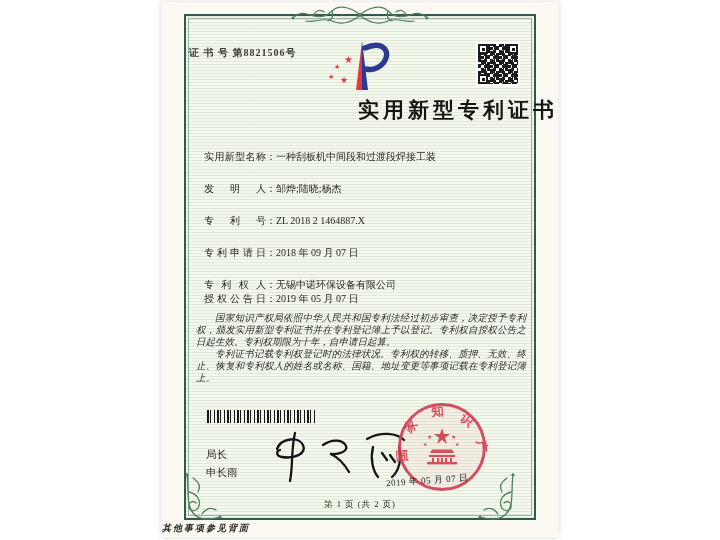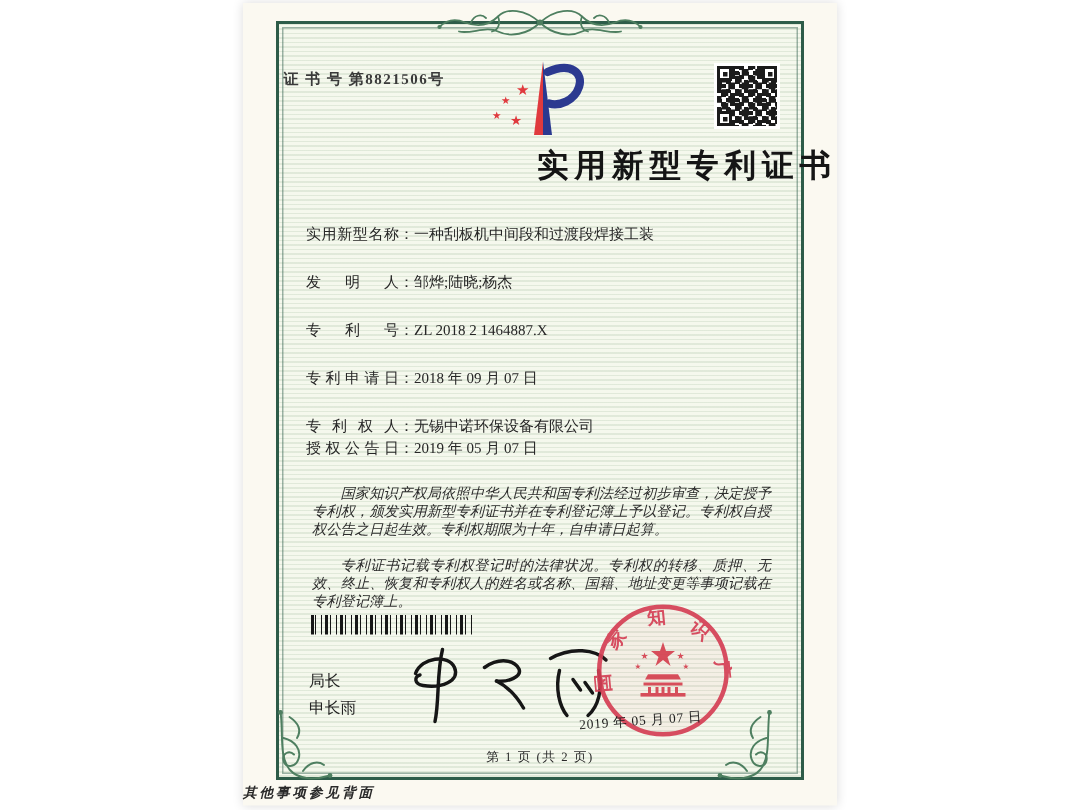--- a/index.html
+++ b/index.html
@@ -26,21 +26,21 @@
   .logo{position:absolute;left:164px;top:36px;z-index:2;}
   .title{position:absolute;left:0;top:94px;width:100%;text-align:right;font-size:21px;
          font-weight:bold;letter-spacing:4px;color:#151515;z-index:2;}
   .fields{position:absolute;left:42px;top:143px;width:312px;z-index:2;font-size:10px;color:#262626;}
   .frow{height:32px;line-height:23.5px;white-space:nowrap;}
   .flabel{display:inline-block;width:62px;text-align:justify;text-align-last:justify;vertical-align:top;}
   .grant{position:absolute;left:42px;top:290px;width:320px;font-size:10px;color:#262626;
          display:flex;white-space:nowrap;z-index:2;}
   .body-text{position:absolute;left:34px;top:311px;width:330px;font-size:9.5px;line-height:11.9px;
          color:#2b2b2b;font-style:italic;text-align:justify;z-index:2;}
-  .body-text p{margin:12px;text-indent:2em;}
+  .body-text p{margin:0;text-indent:2em;}
   .barcode{position:absolute;left:45px;top:408px;width:108px;height:13px;z-index:2;
          background:repeating-linear-gradient(90deg,#161616 0 2px,transparent 2px 3px,#161616 3px 4px,transparent 4px 7px,#161616 7px 8px,transparent 8px 10px);}
   .signer{position:absolute;left:44px;top:444px;font-size:10.5px;line-height:18px;color:#222;z-index:2;}
   .signature{position:absolute;left:103px;top:423px;z-index:2;}
   .seal{position:absolute;left:234px;top:399px;width:92px;height:92px;z-index:3;opacity:.92;}
   .seal-date{position:absolute;left:224px;top:471px;width:120px;font-size:9px;color:#1d1d1d;
          letter-spacing:.5px;transform:rotate(-4deg);z-index:4;white-space:nowrap;}
   .page-info{position:absolute;left:0;top:497px;width:100%;text-align:center;font-size:8.5px;
          letter-spacing:1px;color:#2a2a2a;z-index:2;}
   .back-note{position:absolute;left:0;top:520px;width:100%;font-size:9px;

